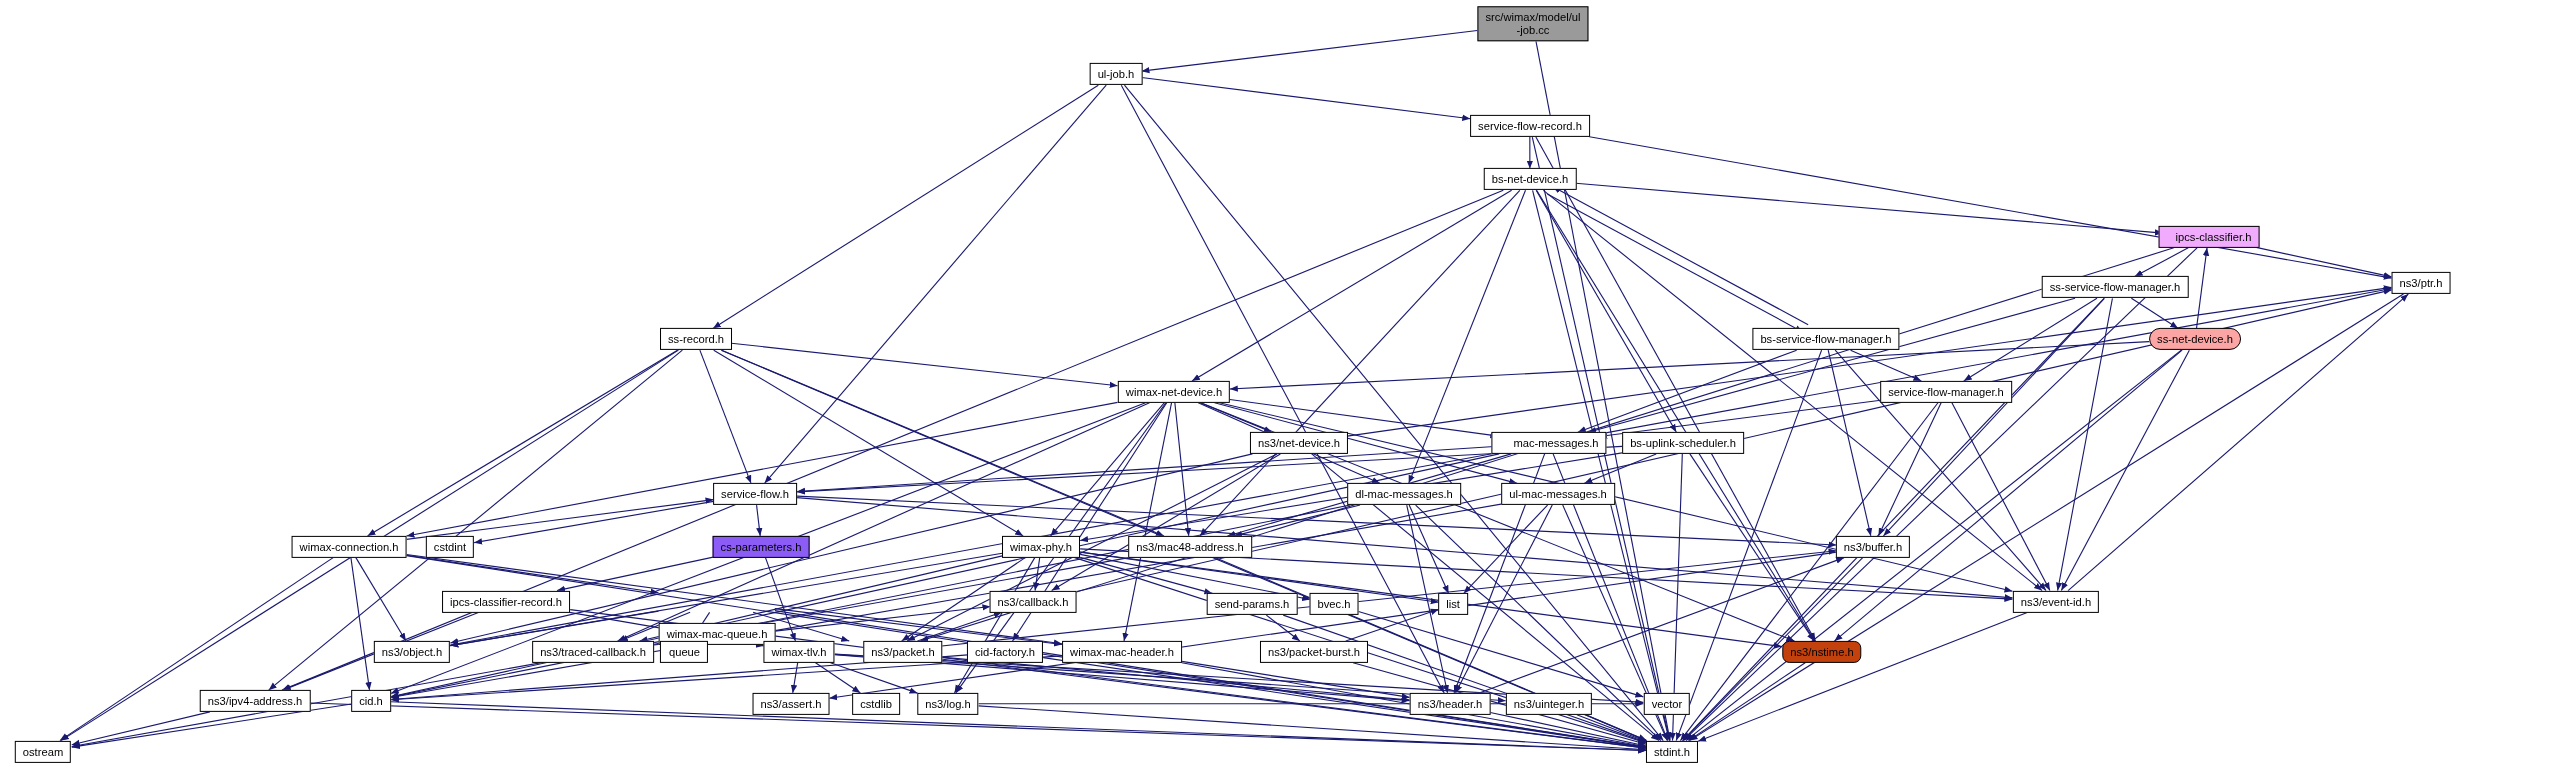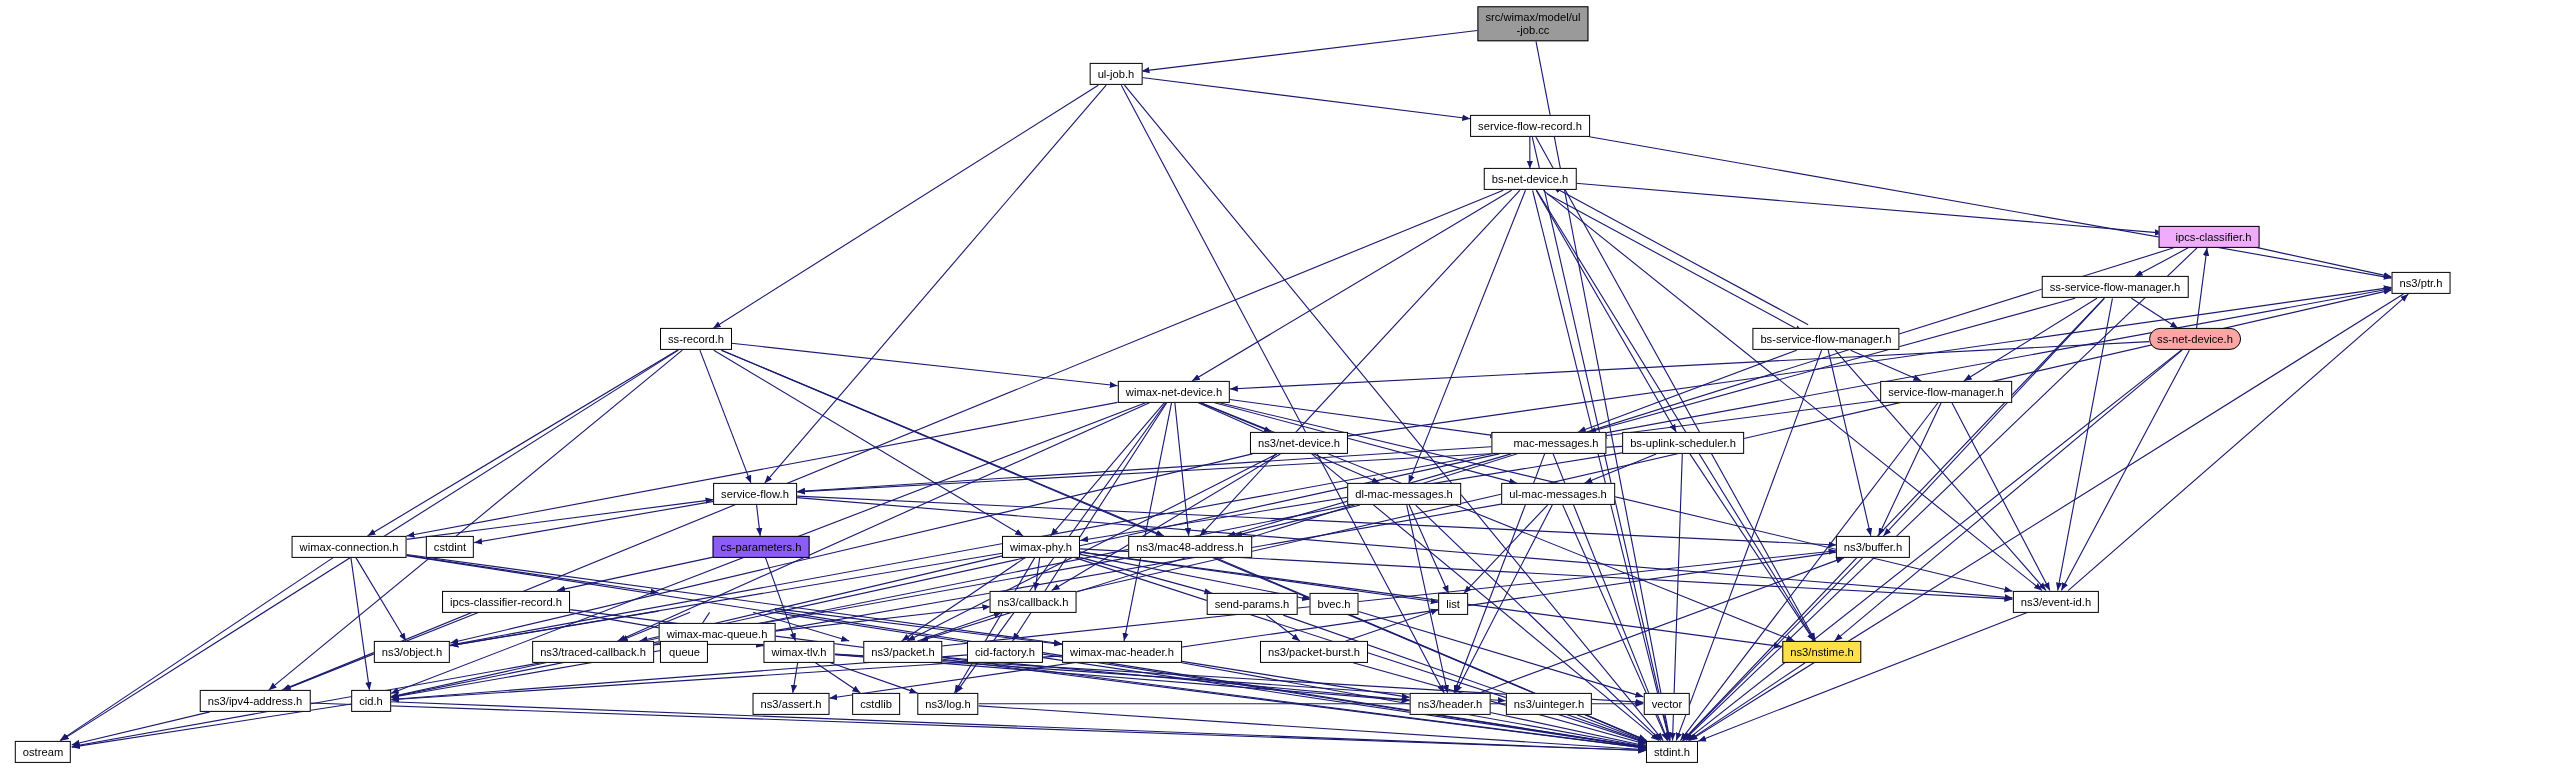--- a/index.html
+++ b/index.html
@@ -222,21 +222,21 @@
     <div class="node" style="left: 1453px; top: 604px; background: rgb(255, 255, 255); border-color: rgb(0, 0, 0); color: rgb(0, 0, 0);">list</div>
     <div class="node" style="left: 2056px; top: 602px; background: rgb(255, 255, 255); border-color: rgb(0, 0, 0); color: rgb(0, 0, 0);">ns3/event-id.h</div>
     <div class="node" style="left: 412px; top: 652px; background: rgb(255, 255, 255); border-color: rgb(0, 0, 0); color: rgb(0, 0, 0);">ns3/object.h</div>
     <div class="node" style="left: 593px; top: 652px; background: rgb(255, 255, 255); border-color: rgb(0, 0, 0); color: rgb(0, 0, 0);">ns3/traced-callback.h</div>
     <div class="node" style="left: 684px; top: 652px; background: rgb(255, 255, 255); border-color: rgb(0, 0, 0); color: rgb(0, 0, 0); padding-left: 8px;">queue</div>
     <div class="node" style="left: 799px; top: 652px; background: rgb(255, 255, 255); border-color: rgb(0, 0, 0); color: rgb(0, 0, 0);">wimax-tlv.h</div>
     <div class="node" style="left: 886px; top: 652px; background: rgb(255, 255, 255); border-color: rgb(0, 0, 0); color: rgb(0, 0, 0); margin-left: 17px;">ns3/packet.h</div>
     <div class="node" style="left: 1005px; top: 652px; background: rgb(255, 255, 255); border-color: rgb(0, 0, 0); color: rgb(0, 0, 0);">cid-factory.h</div>
     <div class="node" style="left: 1122px; top: 652px; background: rgb(255, 255, 255); border-color: rgb(0, 0, 0); color: rgb(0, 0, 0);">wimax-mac-header.h</div>
     <div class="node" style="left: 1314px; top: 652px; background: rgb(255, 255, 255); border-color: rgb(0, 0, 0); color: rgb(0, 0, 0);">ns3/packet-burst.h</div>
-    <div class="node" style="left: 1822px; top: 652px; background: #fde047; border-color: rgb(0, 0, 0); color: rgb(0, 0, 0);">ns3/nstime.h</div>
+    <div class="node" style="left: 1822px; top: 652px; background: #c2410c; border-color: rgb(0, 0, 0); color: rgb(0, 0, 0); border-radius: 7px;">ns3/nstime.h</div>
     <div class="node" style="left: 255px; top: 701px; background: rgb(255, 255, 255); border-color: rgb(0, 0, 0); color: rgb(0, 0, 0);">ns3/ipv4-address.h</div>
     <div class="node" style="left: 371px; top: 701px; background: rgb(255, 255, 255); border-color: rgb(0, 0, 0); color: rgb(0, 0, 0);">cid.h</div>
     <div class="node" style="left: 791px; top: 704px; background: rgb(255, 255, 255); border-color: rgb(0, 0, 0); color: rgb(0, 0, 0);">ns3/assert.h</div>
     <div class="node" style="left: 876px; top: 704px; background: rgb(255, 255, 255); border-color: rgb(0, 0, 0); color: rgb(0, 0, 0);">cstdlib</div>
     <div class="node" style="left: 948px; top: 704px; background: rgb(255, 255, 255); border-color: rgb(0, 0, 0); color: rgb(0, 0, 0);">ns3/log.h</div>
     <div class="node" style="left: 1450px; top: 704px; background: rgb(255, 255, 255); border-color: rgb(0, 0, 0); color: rgb(0, 0, 0);">ns3/header.h</div>
     <div class="node" style="left: 1549px; top: 704px; background: rgb(255, 255, 255); border-color: rgb(0, 0, 0); color: rgb(0, 0, 0);">ns3/uinteger.h</div>
     <div class="node" style="left: 1667px; top: 704px; background: rgb(255, 255, 255); border-color: rgb(0, 0, 0); color: rgb(0, 0, 0);">vector</div>
     <div class="node" style="left: 43px; top: 752px; background: rgb(255, 255, 255); border-color: rgb(0, 0, 0); color: rgb(0, 0, 0);">ostream</div>
     <div class="node" style="left: 1672px; top: 752px; background: rgb(255, 255, 255); border-color: rgb(0, 0, 0); color: rgb(0, 0, 0);">stdint.h</div>

